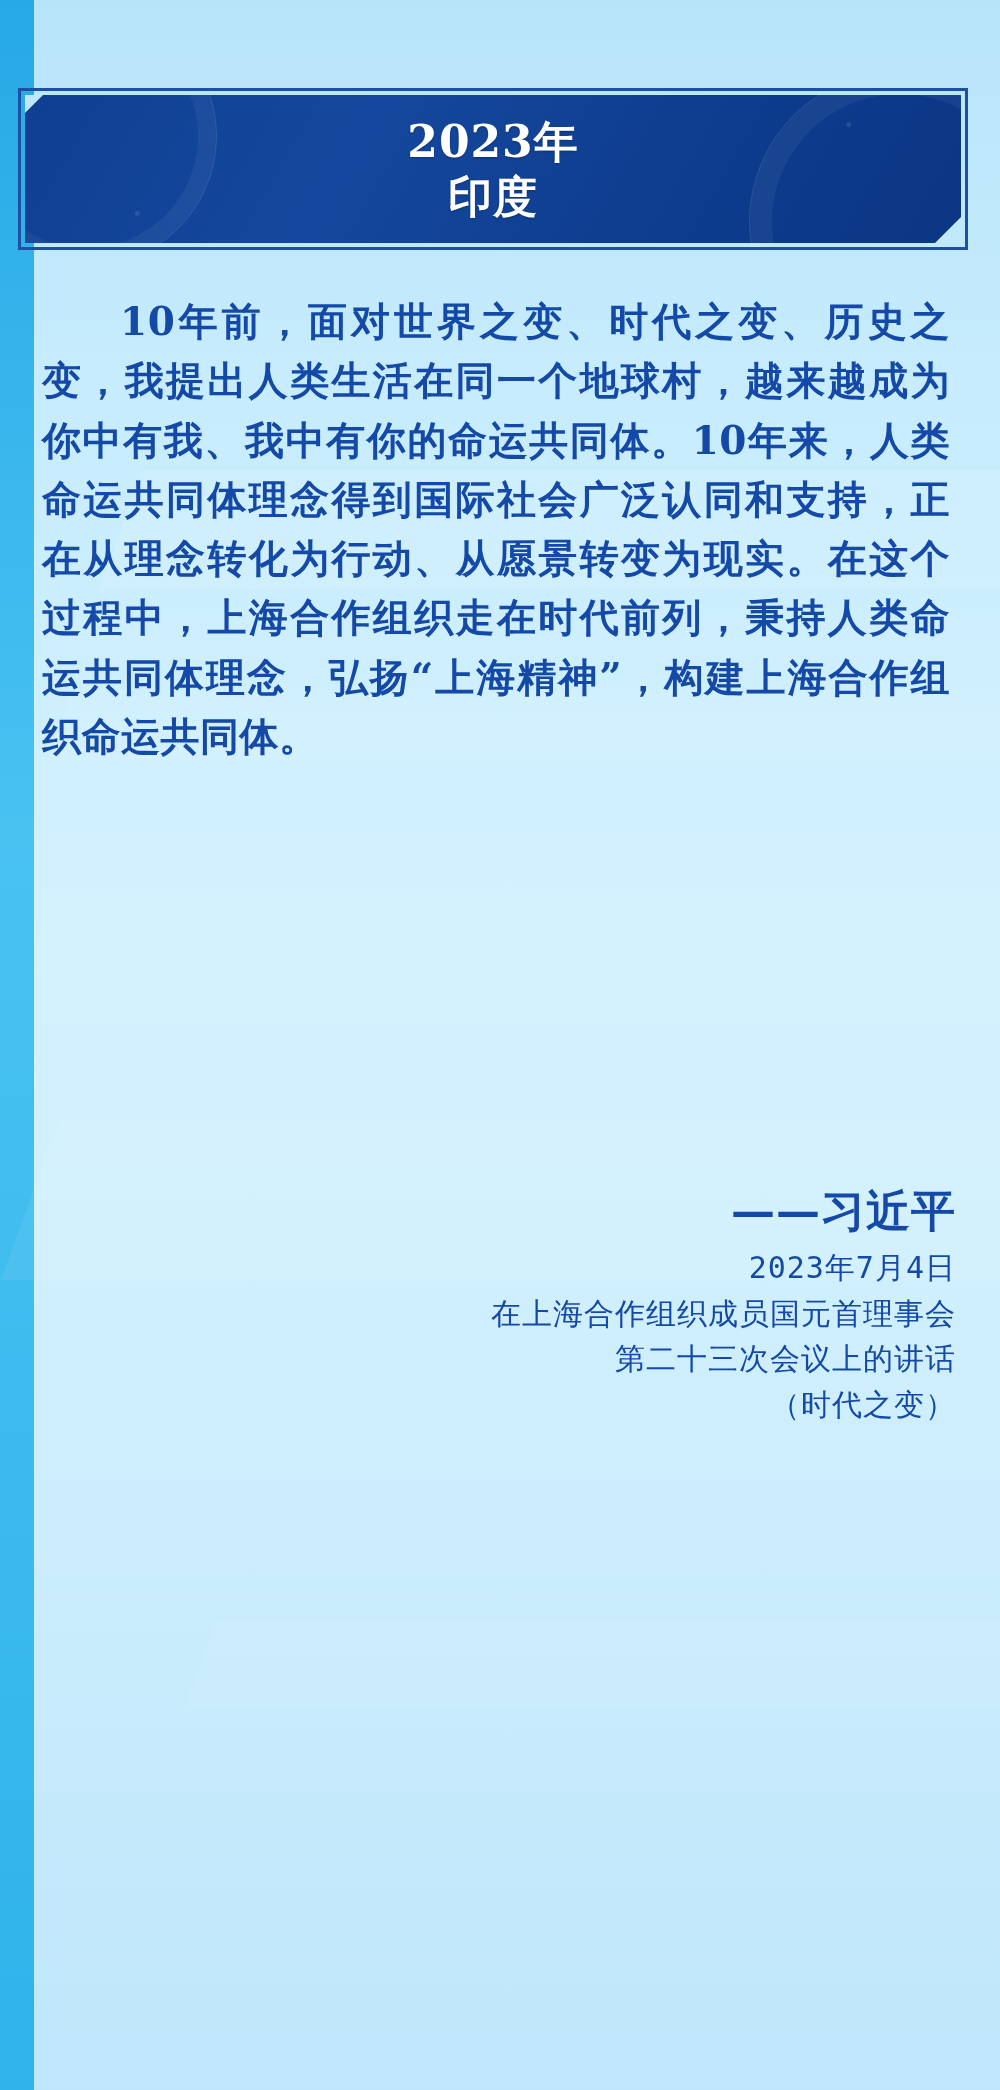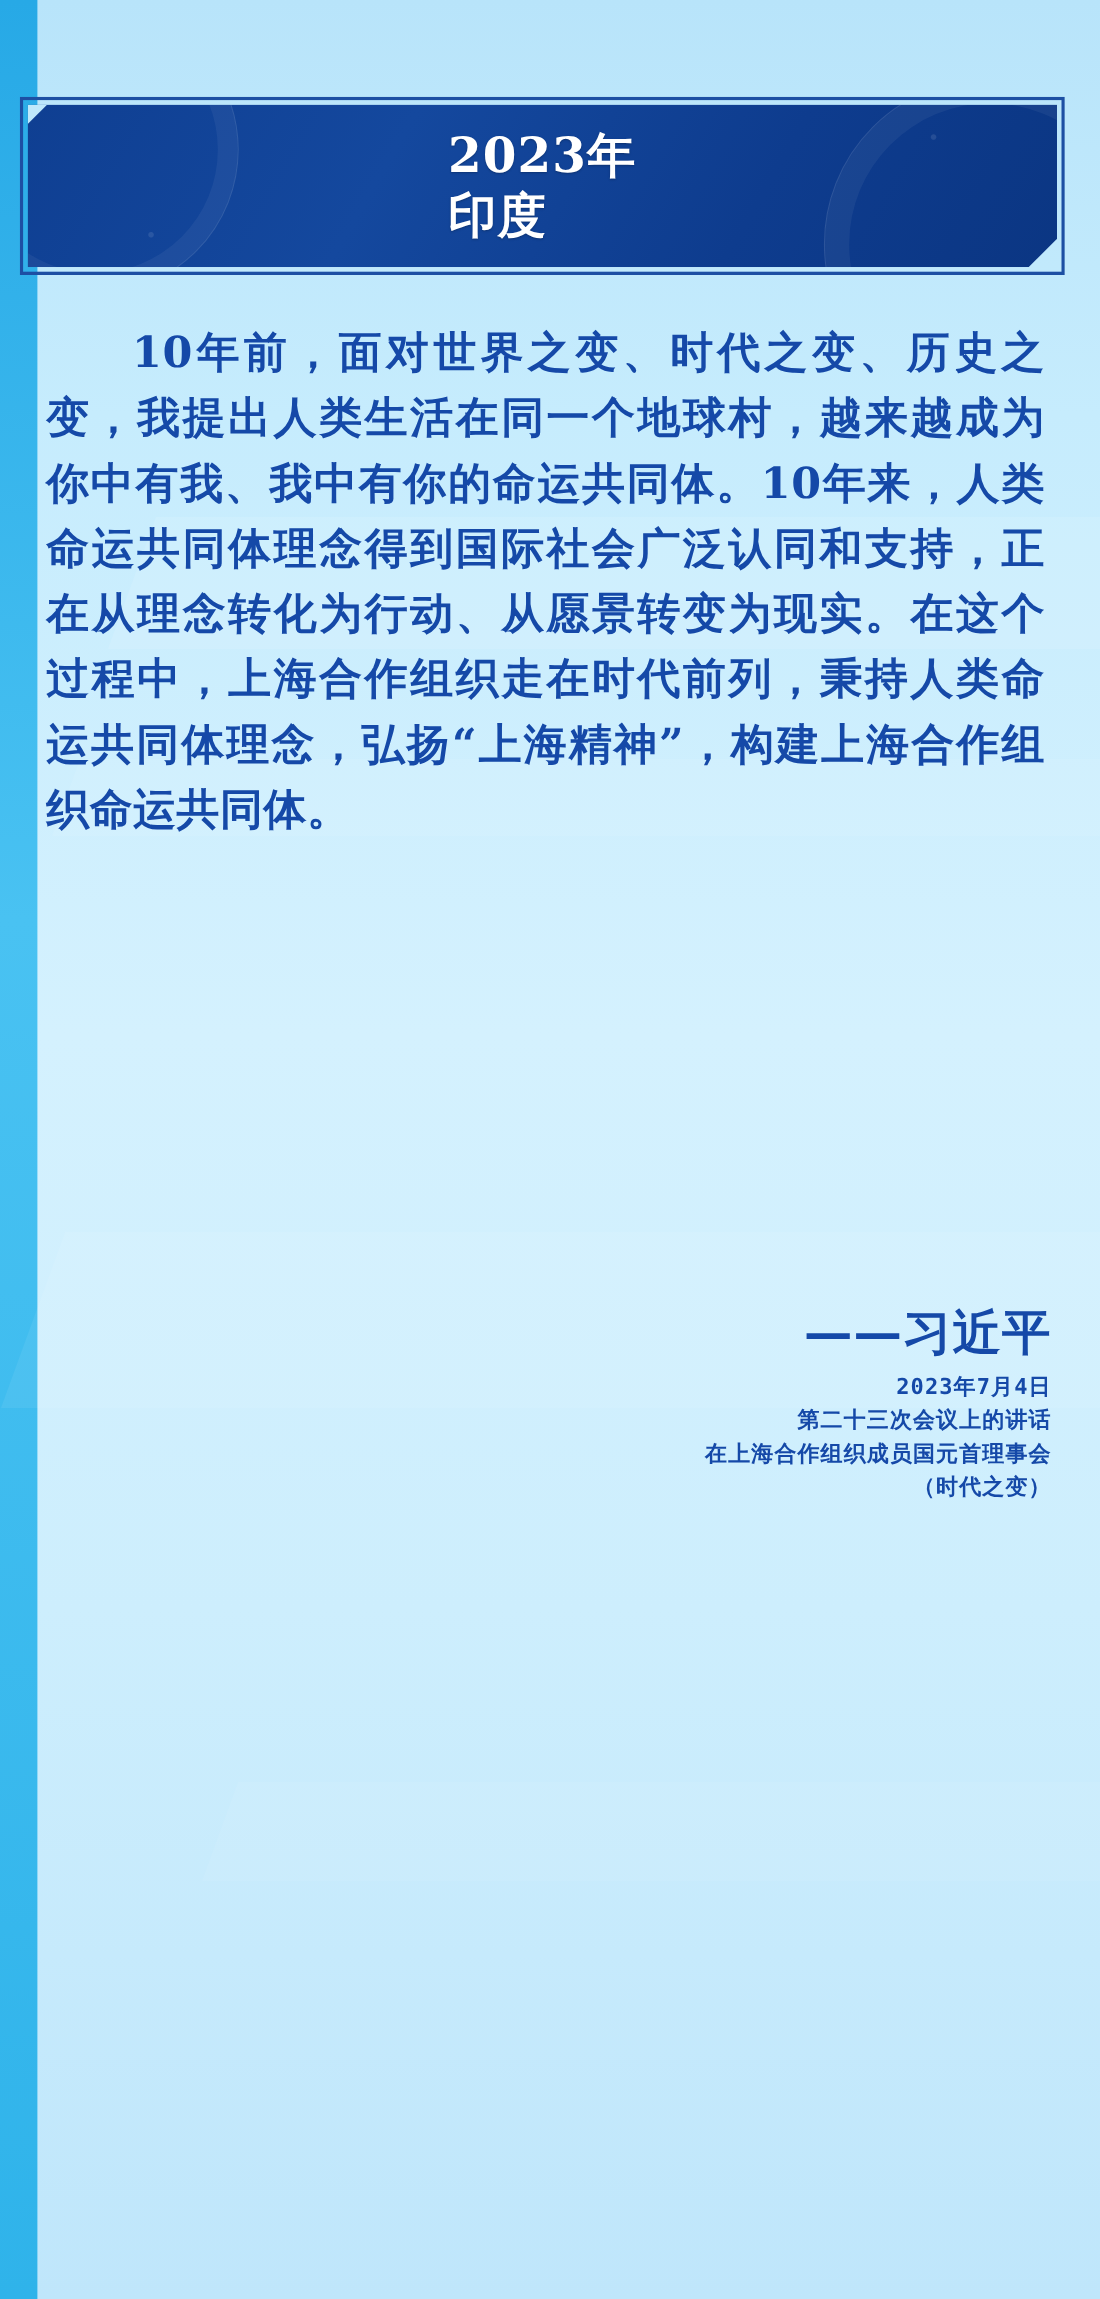--- a/index.html
+++ b/index.html
@@ -99,20 +99,21 @@
     right: -90px; bottom: -130px;
     box-shadow: 0 0 0 22px rgba(255,255,255,0.05) inset;
   }
   .banner-title {
     position: relative;
     z-index: 2;
     color: #ffffff;
     font-family: "DejaVu Serif", "Liberation Serif", serif;
     font-size: 44px;
     line-height: 1.25;
+    text-align: center;
     letter-spacing: 1px;
     font-weight: 700;
     text-shadow: 0 1px 2px rgba(0,0,0,0.25);
   }
   .banner-title .line2 { display: block; }
 
   
   .notch {
     position: absolute;
     width: 0; height: 0;
@@ -148,24 +149,24 @@
     font-family: "DejaVu Serif", "Liberation Serif", serif;
   }
   .attrib .author {
     font-size: 44px;
     font-weight: 700;
     letter-spacing: 1px;
     margin-bottom: 4px;
   }
   .attrib .meta {
     font-family: "DejaVu Sans Mono", "Liberation Mono", monospace;
-    font-size: 20px;
+    font-size: 30px;
     line-height: 1.52;
     letter-spacing: 1px;
-    font-weight: 700;
+    font-weight: 400;
   }
 </style>
 </head>
 <body>
 
 <div class="poster">
 
   <div class="left-bar"></div>
 
   <div class="streak s1"></div>
@@ -183,18 +184,18 @@
       <div class="notch tl"></div>
       <div class="notch br"></div>
     </div>
   </div>
 
   <div class="quote">10年前，面对世界之变、时代之变、历史之变，我提出人类生活在同一个地球村，越来越成为你中有我、我中有你的命运共同体。10年来，人类命运共同体理念得到国际社会广泛认同和支持，正在从理念转化为行动、从愿景转变为现实。在这个过程中，上海合作组织走在时代前列，秉持人类命运共同体理念，弘扬“上海精神”，构建上海合作组织命运共同体。</div>
 
   <div class="attrib">
     <div class="author">——习近平</div>
     <div class="meta">2023年7月4日</div>
+    <div class="meta">在上海合作组织成员国元首理事会</div>
     <div class="meta">第二十三次会议上的讲话</div>
-    <div class="meta">在上海合作组织成员国元首理事会</div>
     <div class="meta">（时代之变）</div>
   </div>
 
 </div>
 
 </body></html>

